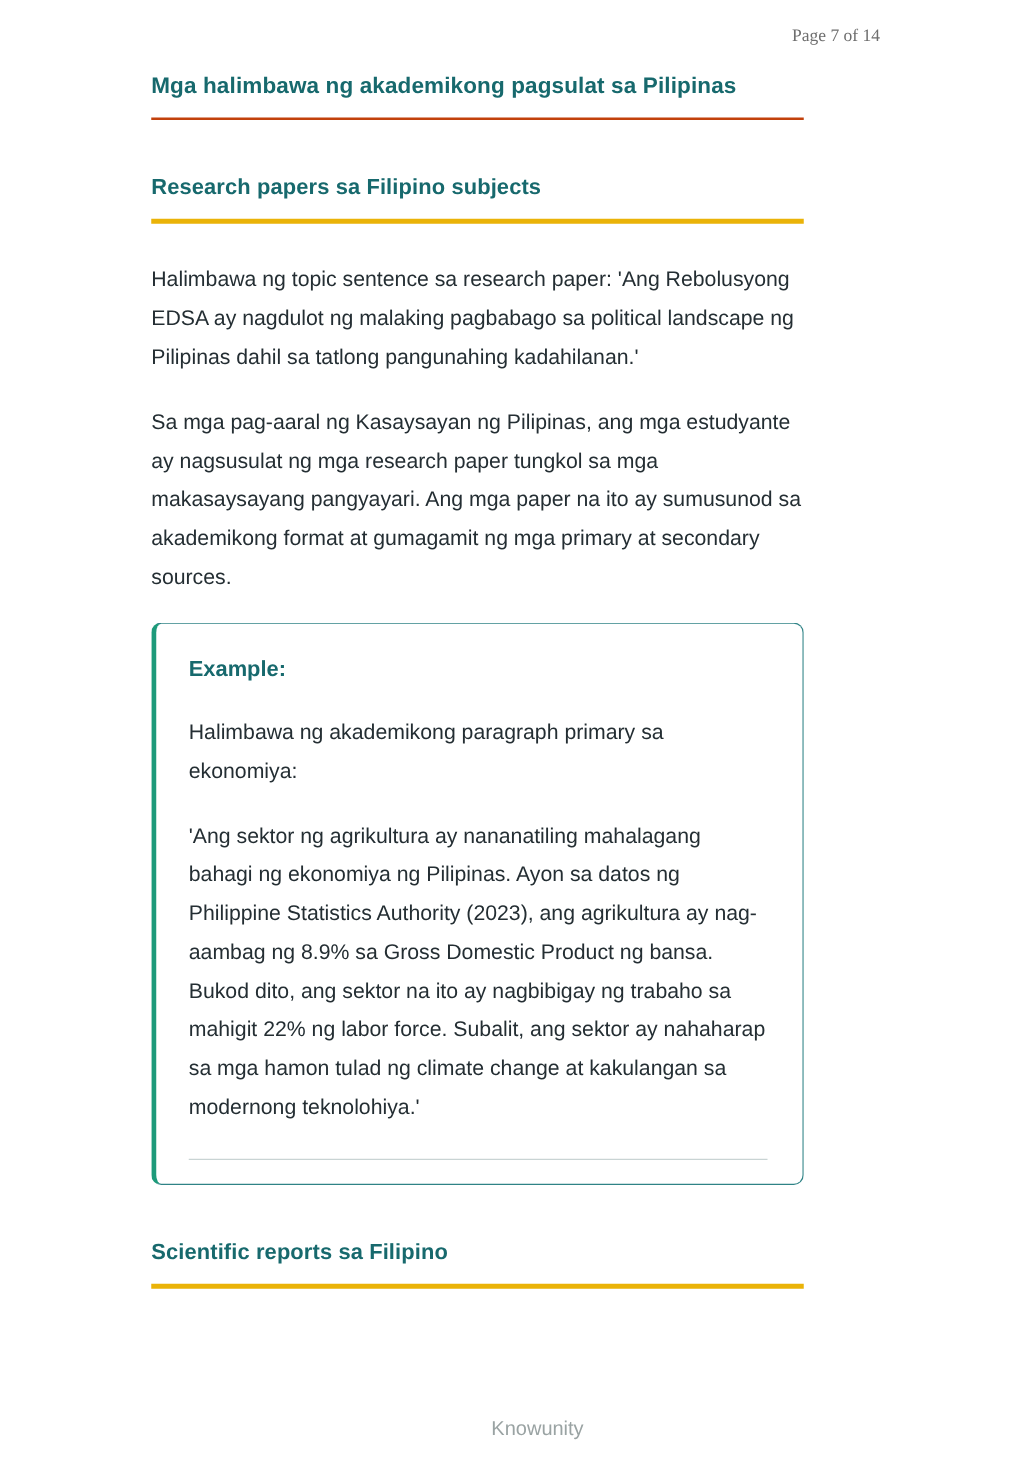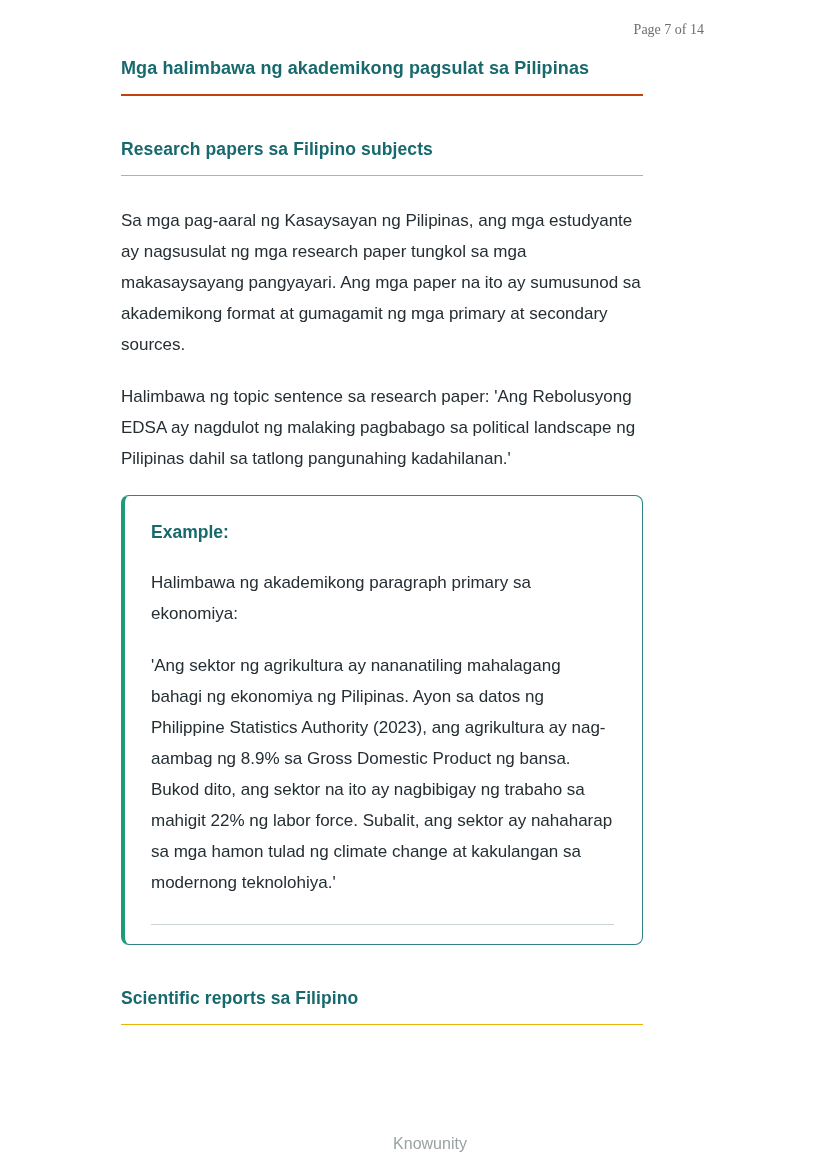--- a/index.html
+++ b/index.html
@@ -36,21 +36,21 @@
     padding-bottom: 15px;
     border-bottom: 2px solid #c2410c;
     letter-spacing: 0.1px;
   }
   h2.section-heading {
     font-size: 17.5px;
     font-weight: 700;
     color: #17696d;
     margin-top: 43px;
     padding-bottom: 15px;
-    border-bottom: 1px solid #eab308;
+    border-bottom: 4px solid #eab308;
     letter-spacing: 0.1px;
   }
   p.body-para {
     font-size: 17px;
     line-height: 31px;
     color: #242e33;
     margin-top: 29px;
   }
   p.body-para + p.body-para {
     margin-top: 21px;
@@ -93,23 +93,23 @@
 <div class="page">
 
   <div class="page-indicator">Page 7 of 14</div>
 
   <div class="content">
 
     <h1 class="doc-title">Mga halimbawa ng akademikong pagsulat sa Pilipinas</h1>
 
     <h2 class="section-heading">Research papers sa Filipino subjects</h2>
 
+    <p class="body-para">Halimbawa ng topic sentence sa research paper: 'Ang Rebolusyong EDSA ay nagdulot ng malaking pagbabago sa political landscape ng Pilipinas dahil sa tatlong pangunahing kadahilanan.'</p>
+
     <p class="body-para">Sa mga pag-aaral ng Kasaysayan ng Pilipinas, ang mga estudyante ay nagsusulat ng mga research paper tungkol sa mga makasaysayang pangyayari. Ang mga paper na ito ay sumusunod sa akademikong format at gumagamit ng mga primary at secondary sources.</p>
-
-    <p class="body-para">Halimbawa ng topic sentence sa research paper: 'Ang Rebolusyong EDSA ay nagdulot ng malaking pagbabago sa political landscape ng Pilipinas dahil sa tatlong pangunahing kadahilanan.'</p>
 
     <div class="example-box">
       <div class="example-title">Example:</div>
       <p class="body-para">Halimbawa ng akademikong paragraph primary sa ekonomiya:</p>
       <p class="body-para">'Ang sektor ng agrikultura ay nananatiling mahalagang bahagi ng ekonomiya ng Pilipinas. Ayon sa datos ng Philippine Statistics Authority (2023), ang agrikultura ay nag-aambag ng 8.9% sa Gross Domestic Product ng bansa. Bukod dito, ang sektor na ito ay nagbibigay ng trabaho sa mahigit 22% ng labor force. Subalit, ang sektor ay nahaharap sa mga hamon tulad ng climate change at kakulangan sa modernong teknolohiya.'</p>
       <hr class="box-rule">
     </div>
 
     <h2 class="section-heading">Scientific reports sa Filipino</h2>
 

